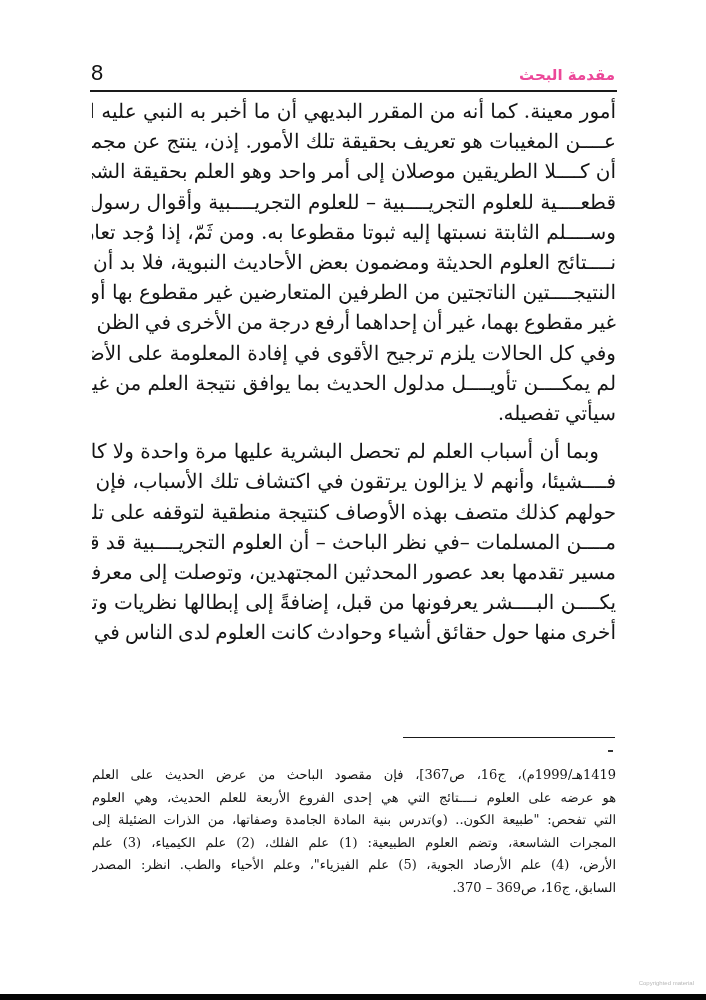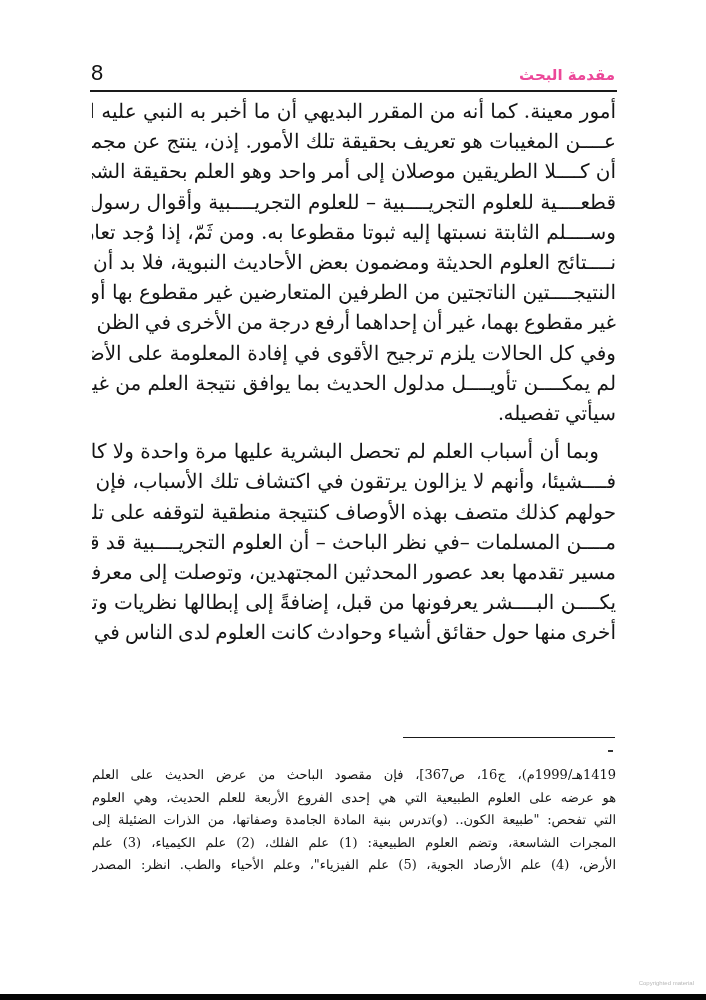--- a/index.html
+++ b/index.html
@@ -172,21 +172,22 @@
       <span class="line">يكــــن البــــشر يعرفونها من قبل، إضافةً إلى إبطالها نظريات وتصورات عديدة وتغيير</span>
       <span class="line last">أخرى منها حول حقائق أشياء وحوادث كانت العلوم لدى الناس في القرون السابقة.</span>
     </p>
   </div>
 
   <div class="footnote-rule"></div>
   <div class="continued-mark"></div>
 
   <div class="footnote-text">
     <span class="line">1419هـ/1999م)، ج16، ص367]، فإن مقصود الباحث من عرض الحديث على العلم</span>
-    <span class="line">هو عرضه على العلوم الطبيعية التي هي إحدى الفروع الأربعة للعلم الحديث، وهي العلوم</span>
+    <span class="line">هو عرضه على العلوم نــــتائج التي هي إحدى الفروع الأربعة للعلم الحديث، وهي العلوم</span>
     <span class="line">التي تفحص: "طبيعة الكون.. (و)تدرس بنية المادة الجامدة وصفاتها، من الذرات الضئيلة إلى</span>
     <span class="line">المجرات الشاسعة، وتضم العلوم الطبيعية: (1) علم الفلك، (2) علم الكيمياء، (3) علم</span>
     <span class="line">الأرض، (4) علم الأرصاد الجوية، (5) علم الفيزياء"، وعلم الأحياء والطب. انظر: المصدر</span>
+    <span class="line last">السابق، ج16، ص369 – 370.</span>
   </div>
 
   <div class="watermark">Copyrighted material</div>
 </div>
 <div class="bottom-bar"></div>
 
 </body></html>

